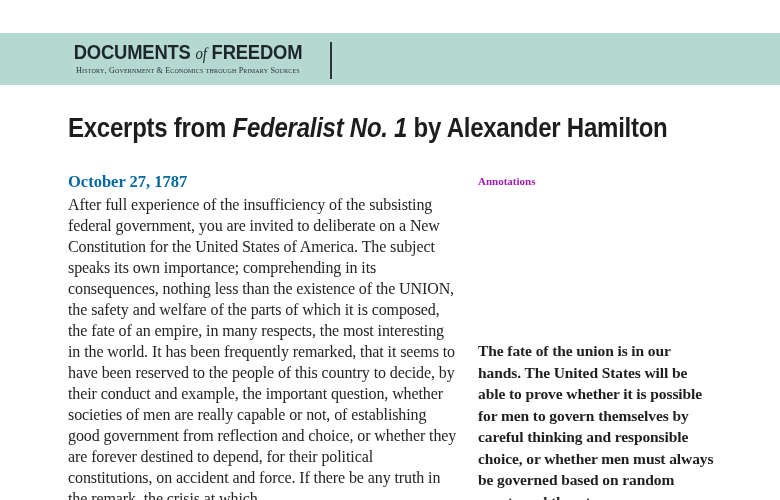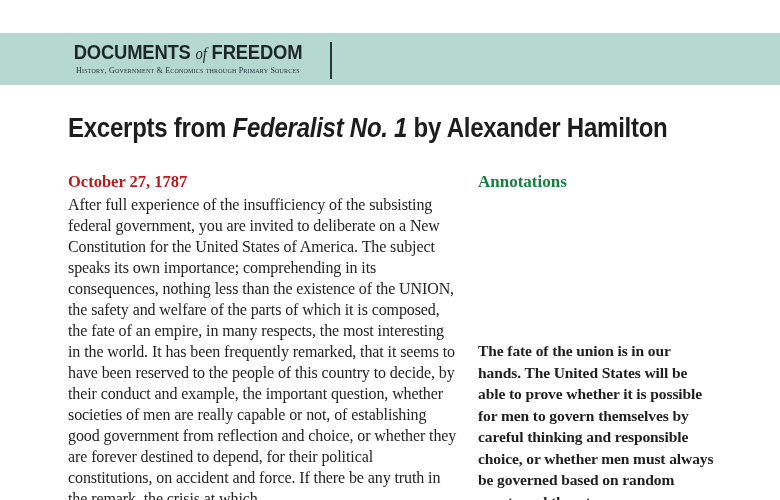--- a/index.html
+++ b/index.html
@@ -61,32 +61,32 @@
     transform:scaleX(0.89);transform-origin:left center;
   }
   .page-title em{font-style:italic;}
   
   .doc-col{
     position:absolute;left:68px;top:171px;width:392px;
     font-family:"Liberation Serif",serif;color:var(--body-text,#242424);
   }
   .doc-date{
     font-size:16.5px;font-weight:bold;line-height:21px;
-    margin-bottom:2px;color:#b91c1c;
+    margin-bottom:2px;color:#0369a1;
   }
   .doc-body{
     font-size:16px;line-height:21px;
     letter-spacing:-0.1px;
   }
   .anno-col{
     position:absolute;left:478px;top:171px;width:236px;
     font-family:"Liberation Serif",serif;color:var(--body-text,#242424);
   }
   .anno-heading{
-    font-size:17px;font-weight:bold;line-height:21px;color:#15803d;
+    font-size:11px;font-weight:bold;line-height:21px;color:#a21caf;
   }
   .anno-note{
     margin-top:148px;
     font-size:15.5px;font-weight:bold;line-height:21.5px;
     letter-spacing:-0.1px;color:#1f1f1f;
   }
 </style>
 </head>
 <body>
 

